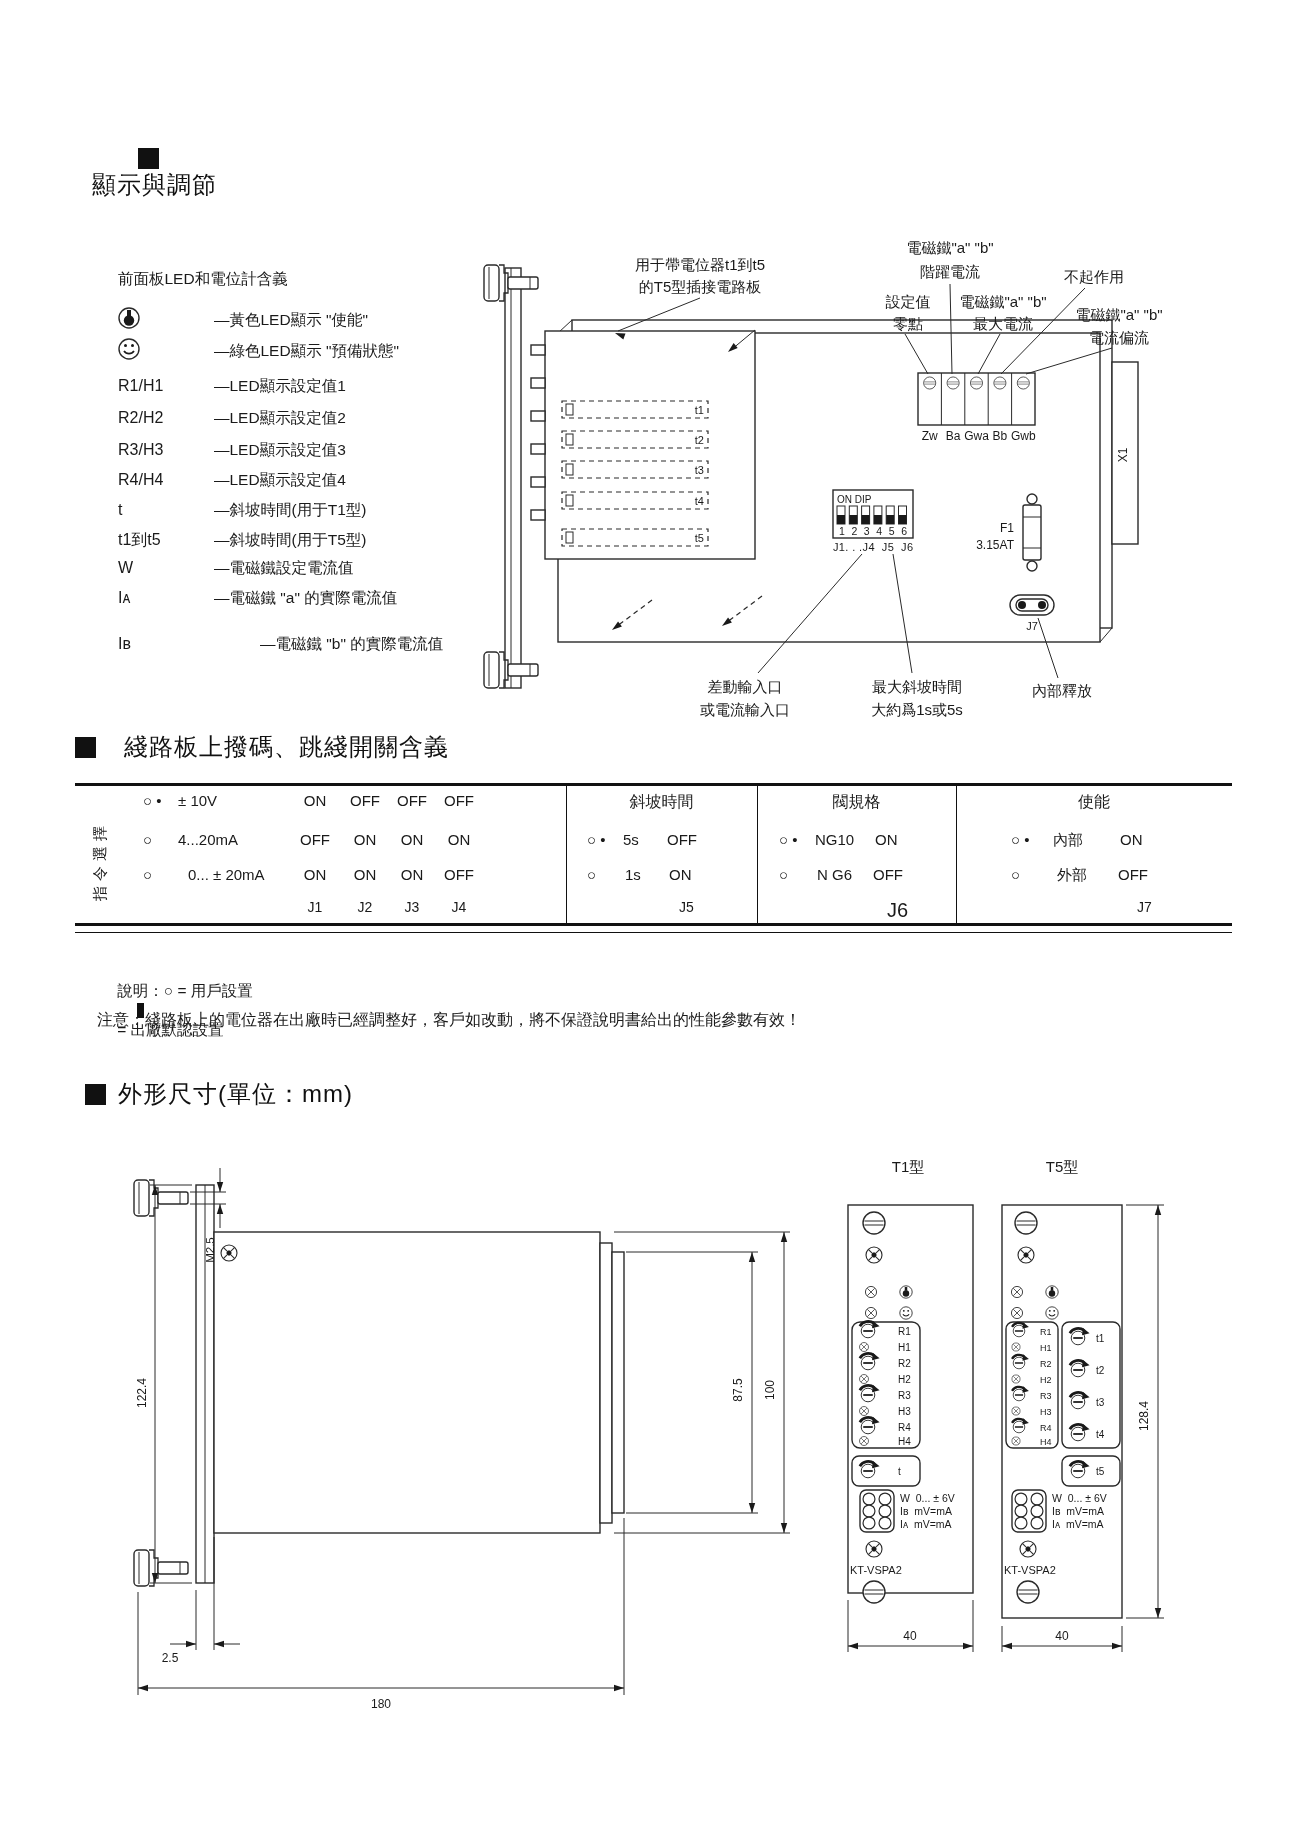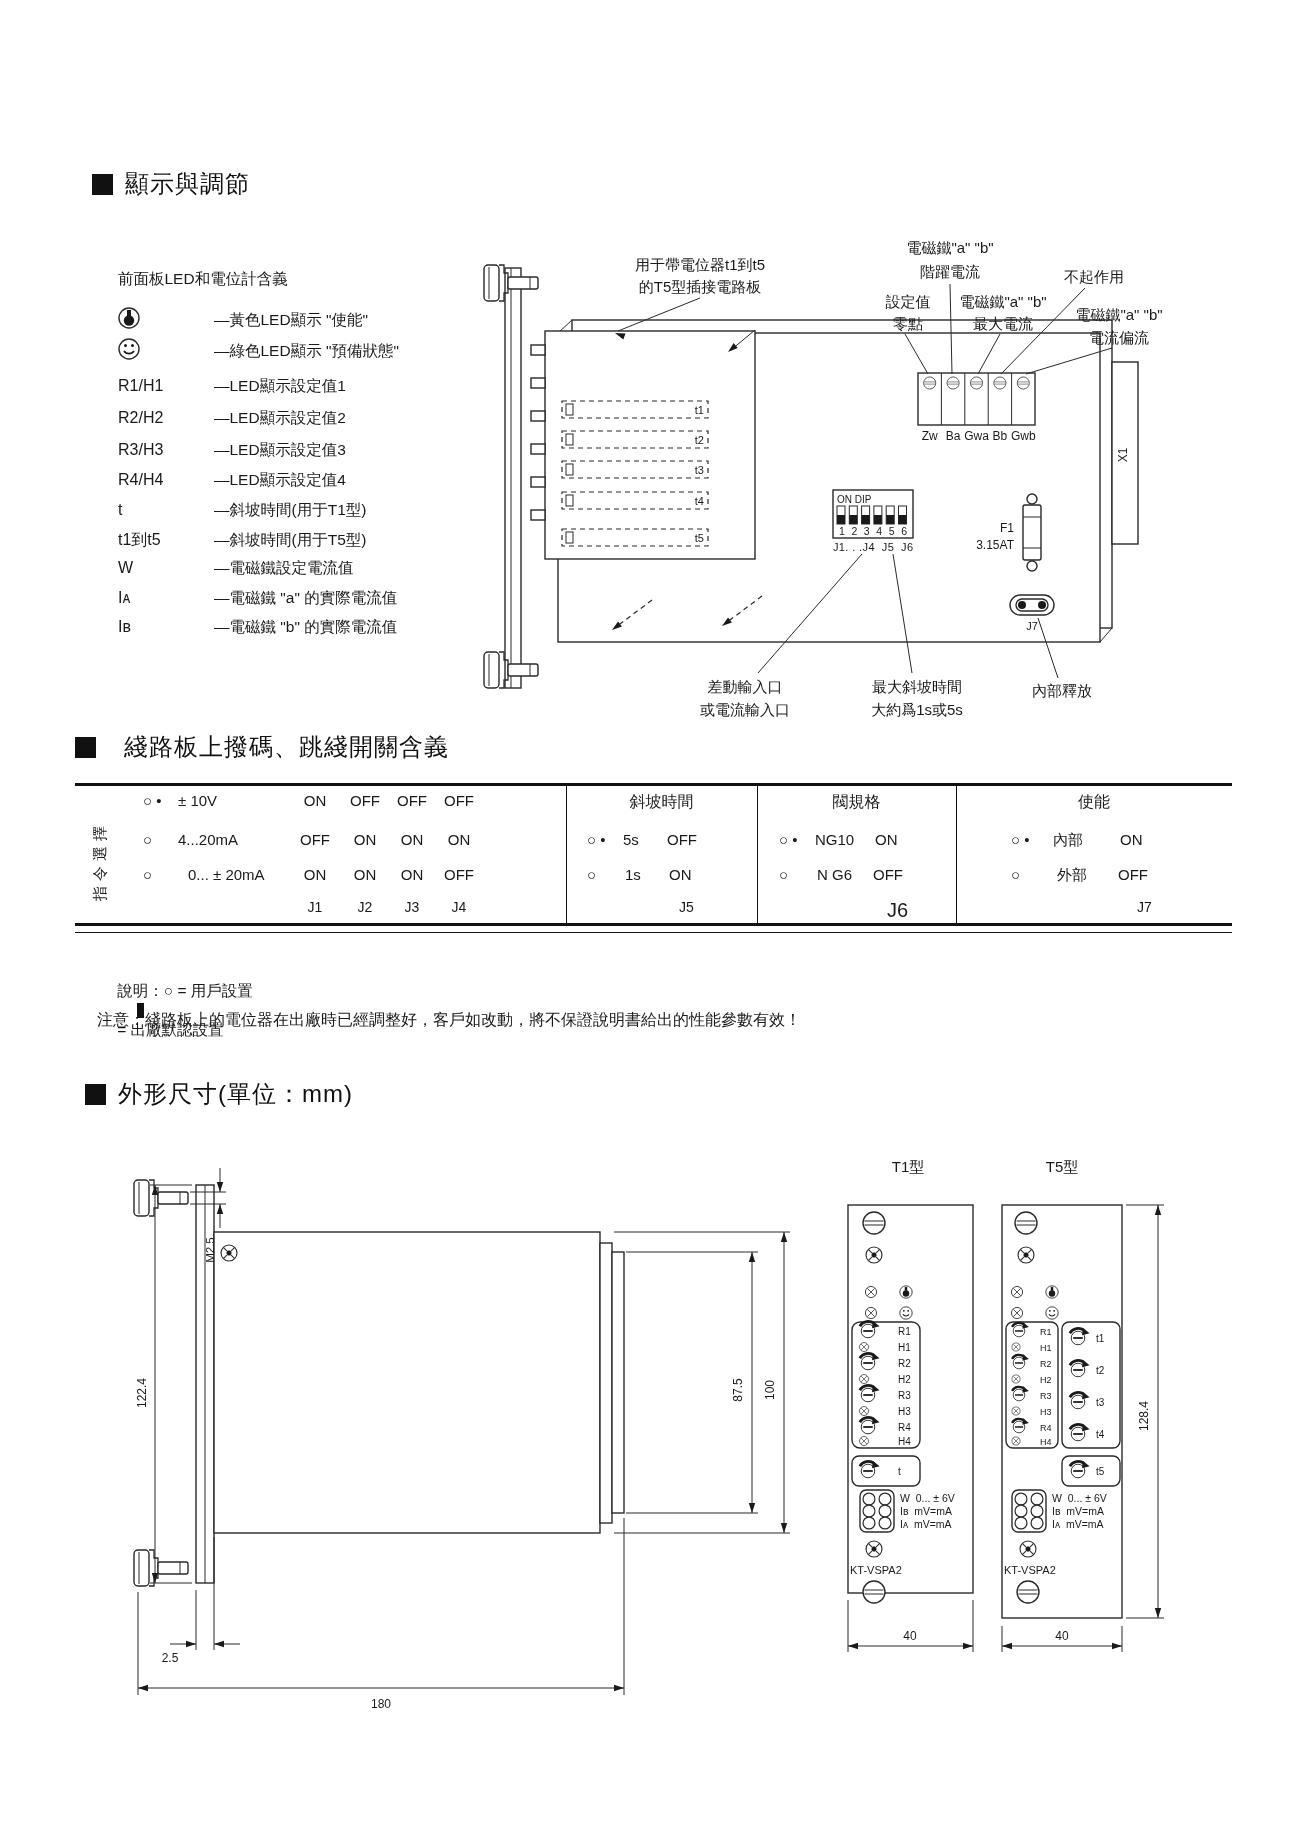--- a/index.html
+++ b/index.html
@@ -76,21 +76,21 @@
         <circle r="7" class="shape"></circle>
       </g>
     <g id="g-ar">
         <polygon points="0,0 -10,-3.2 -10,3.2" fill="#1a1a1a" stroke="none"></polygon>
       </g>
   </defs>
 </svg>
 
 <div id="page">
 
-  <div class="abs sec-header" style="left:92px;top:168px;">
+  <div class="abs sec-header" style="left:92px;top:148px;flex-direction:column;">
     <span class="sec-sq"></span>
     <span>顯示與調節</span>
   </div>
 
   <div class="abs legend-title" style="left:118px;top:253px;margin-top:16px;">前面板LED和電位計含義</div>
 
   <div class="abs" style="left:118px;top:0;width:420px;">
     <div class="leg-row" style="top:308px;">
       <span class="leg-sym">
         <svg width="22" height="22" viewBox="-11 -11 22 22">
@@ -130,21 +130,21 @@
       <span class="leg-desc">—斜坡時間(用于T5型)</span>
     </div>
     <div class="leg-row" style="top:556px;">
       <span class="leg-sym">W</span>
       <span class="leg-desc">—電磁鐵設定電流值</span>
     </div>
     <div class="leg-row" style="top:586px;">
       <span class="leg-sym">Iᴀ</span>
       <span class="leg-desc">—電磁鐵 "a" 的實際電流值</span>
     </div>
-    <div class="leg-row" style="top:615px;">
+    <div class="leg-row" style="top:632px;gap:46px;">
       <span class="leg-sym">Iʙ</span>
       <span class="leg-desc">—電磁鐵 "b" 的實際電流值</span>
     </div>
   </div>
 
   <svg class="abs" style="left:470px;top:195px;" width="714" height="550" viewBox="470 195 714 550">
 
     <g>
       <rect x="572" y="320" width="540" height="308" class="shape"></rect>
       <line x1="558" y1="333" x2="572" y2="320" class="lnthin"></line>

